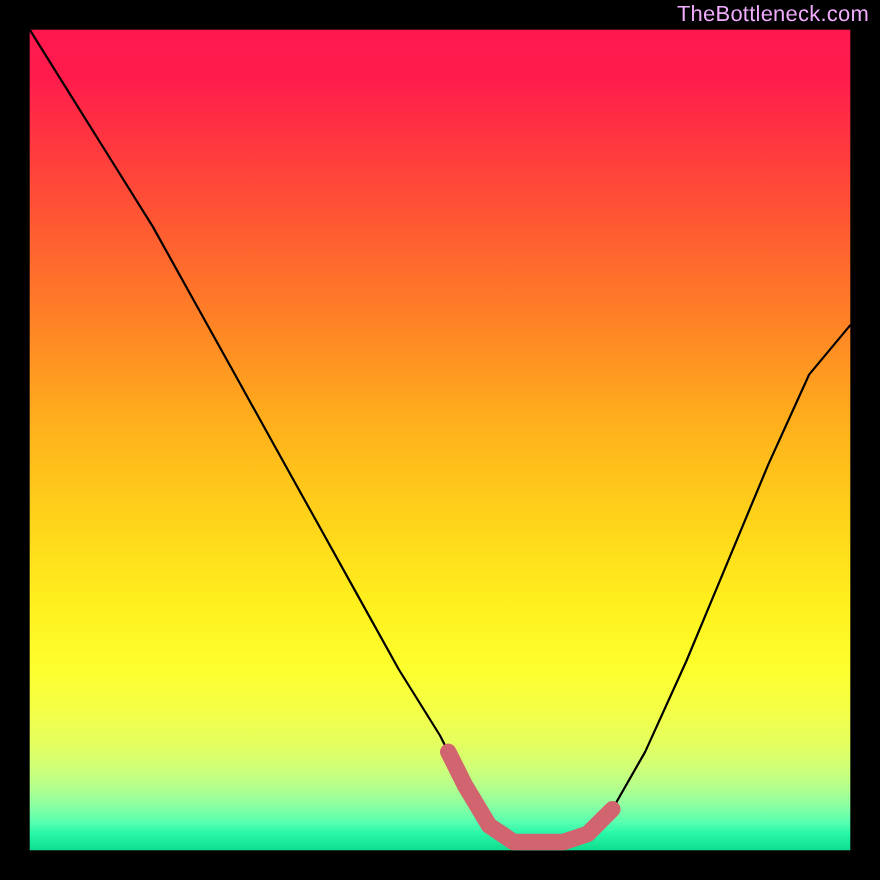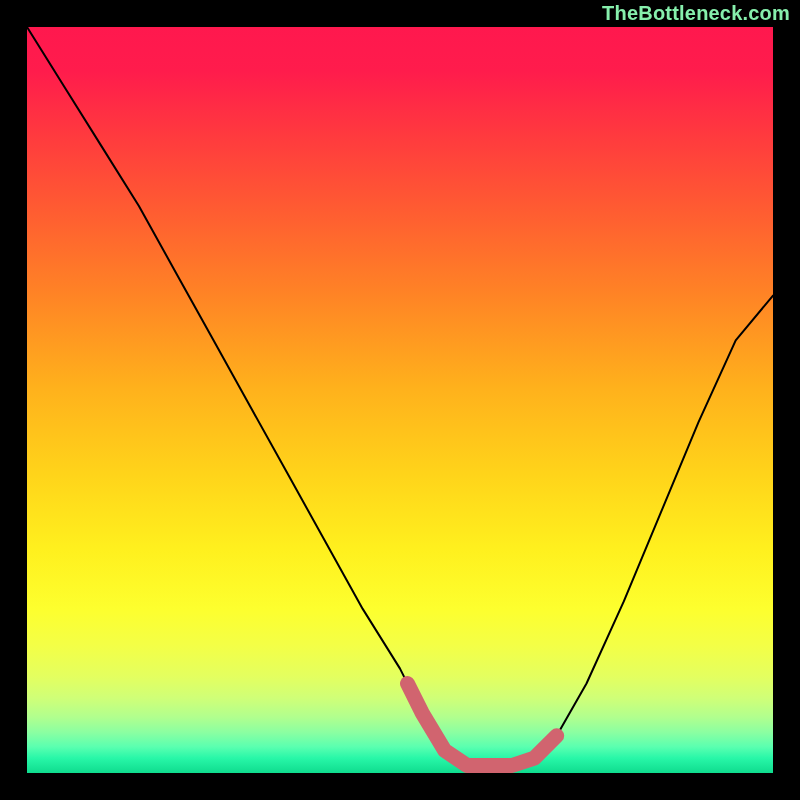--- a/index.html
+++ b/index.html
@@ -17,22 +17,22 @@
     top: 0;
     width: 800px;
     height: 800px;
     background: #000;
   }
   .watermark {
     position: absolute;
     top: 2px;
     right: 10px;
     font-size: 20px;
-    font-weight: 700;
-    color: #86efac;
+    font-weight: 400;
+    color: #f0abfc;
     letter-spacing: 0.2px;
   }
   .plot {
     position: absolute;
     left: 27px;
     top: 27px;
     width: 746px;
     height: 746px;
   }
   .gradient {

